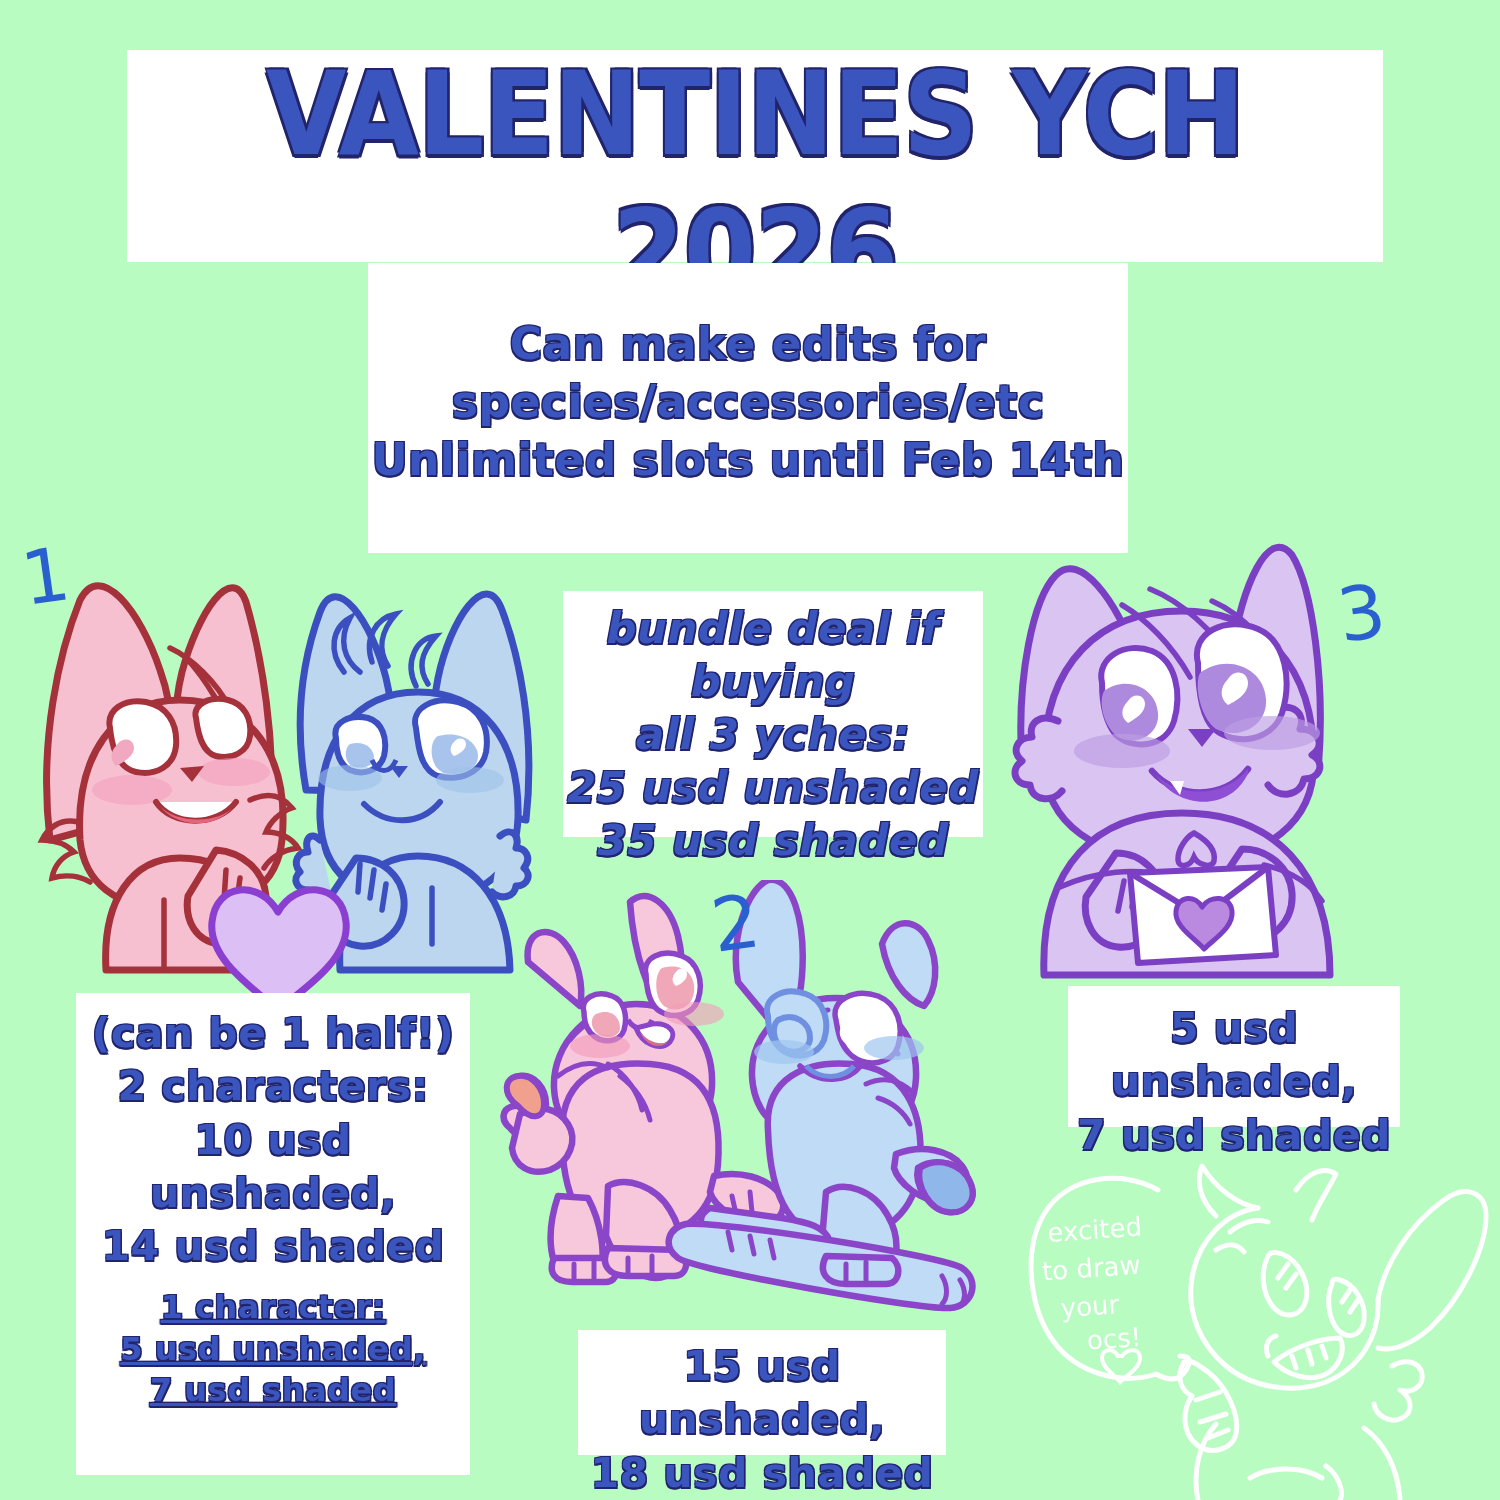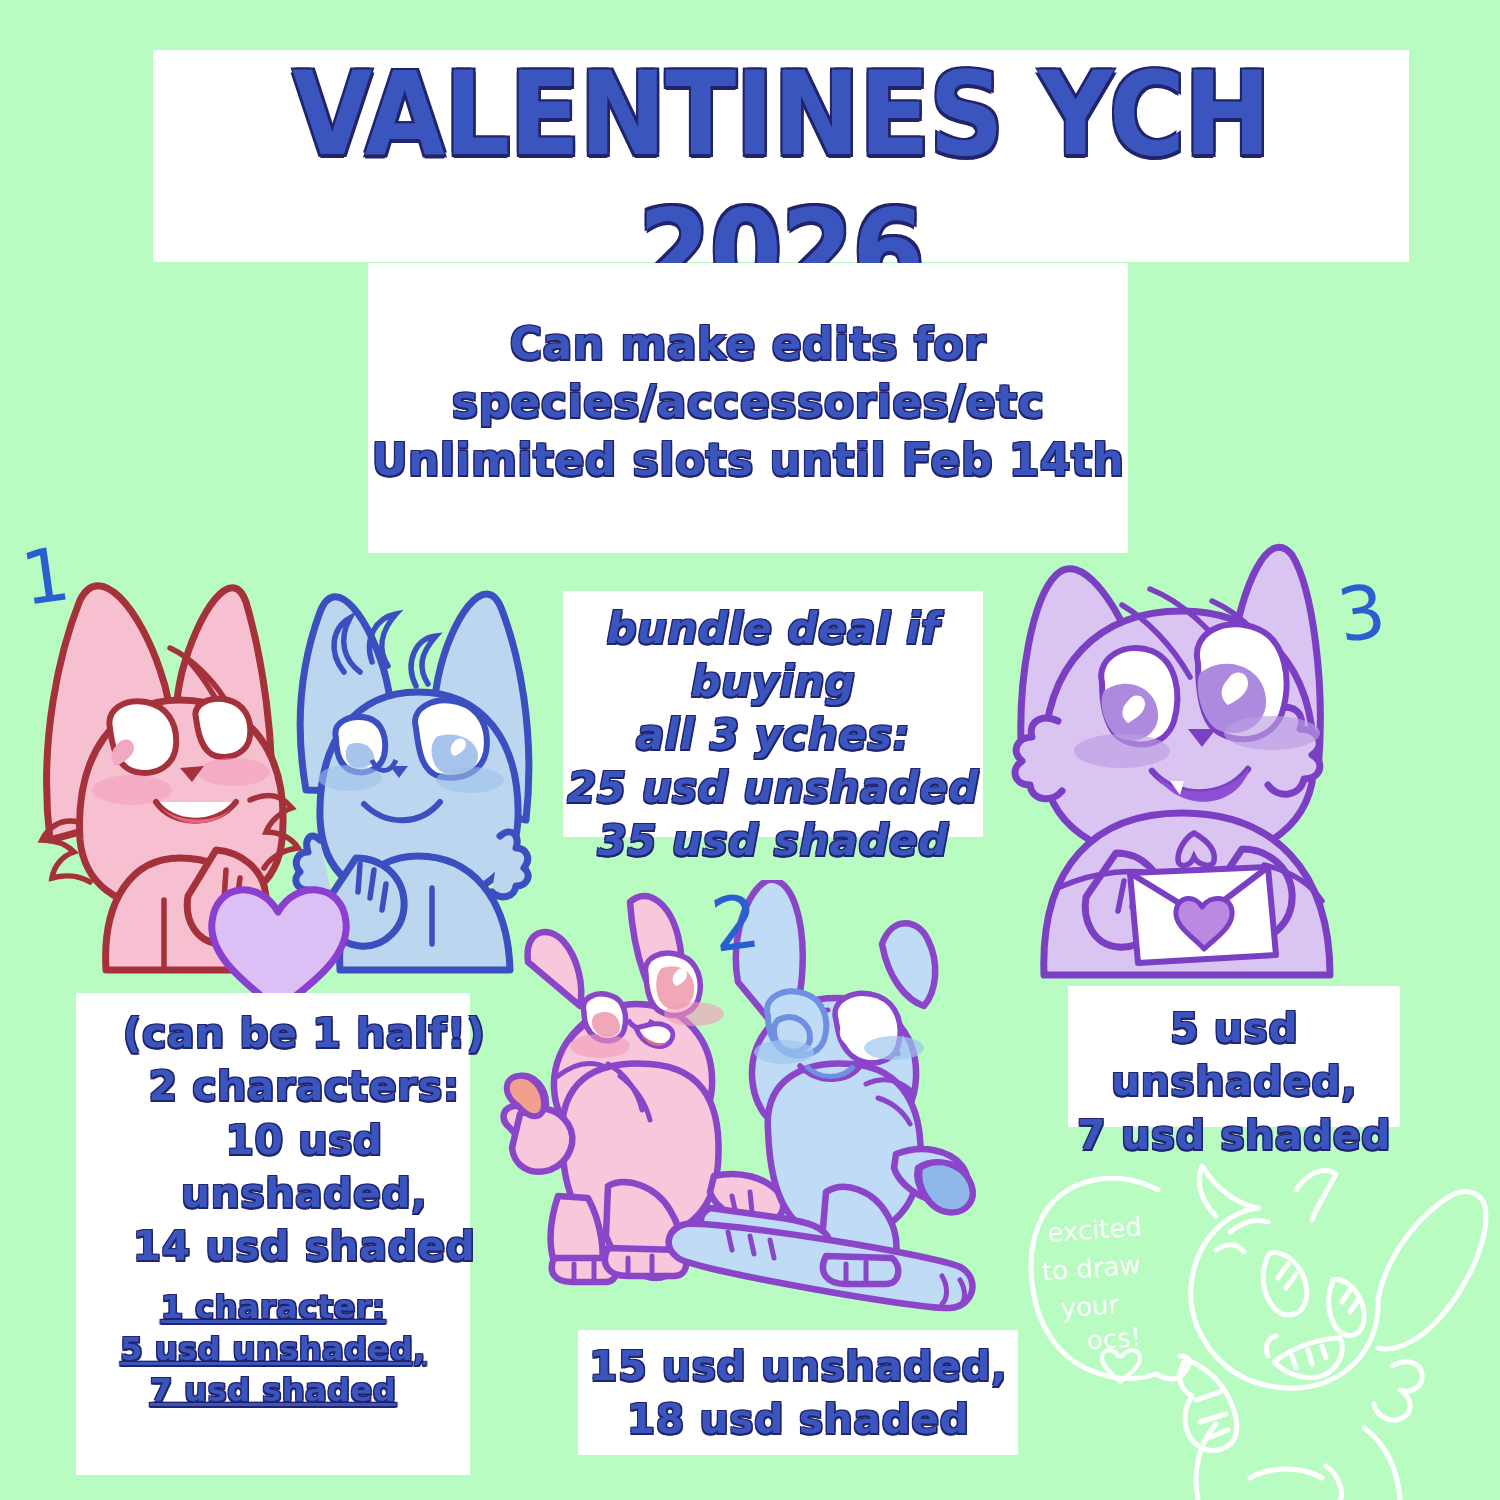--- a/index.html
+++ b/index.html
@@ -34,21 +34,21 @@
     text-shadow:
        1.5px 1.5px 0 #22246b,
       -1.2px -1.2px 0 #22246b,
        1.5px -1.2px 0 #22246b,
       -1.2px 1.5px 0 #22246b,
        0 2px 0 #22246b;
     line-height: 1.18;
     white-space: pre-line;
   }
   #title-panel {
-    left: 127px; top: 50px; width: 1256px; height: 212px; margin-left: 26px;
+    left: 127px; top: 50px; width: 1256px; height: 212px;
   }
   #main-title {
     position: absolute;
     left: 0; top: 10px; width: 100%;
     font-size: 104px;
     letter-spacing: -1px;
     transform: scaleY(1.12);
     text-shadow:
        2.5px 2.5px 0 #22246b,
       -2px -2px 0 #22246b,
@@ -77,28 +77,28 @@
     position: absolute;
     left: 0; top: 12px; width: 100%;
     font-size: 42px;
     line-height: 1.26;
   }
   #left-price-panel {
     left: 76px; top: 993px; width: 394px; height: 482px;
   }
   #left-price-a {
     position: absolute; left: 0; top: 14px; width: 100%;
-    font-size: 41px; line-height: 1.3; padding-left: 31px;
+    font-size: 41px; line-height: 1.3;
   }
   #left-price-b {
     position: absolute; left: 0; top: 294px; width: 100%;
     font-size: 32px; line-height: 1.3; text-decoration: underline;
   }
   #mid-price-panel {
-    left: 578px; top: 1330px; width: 440px; height: 125px;
+    left: 578px; top: 1330px; width: 368px; height: 125px;
   }
   #mid-price-text {
     position: absolute; left: 0; top: 10px; width: 100%;
     font-size: 41px; line-height: 1.3;
   }
   #right-price-panel {
     left: 1068px; top: 986px; width: 332px; height: 141px;
   }
   #right-price-text {
     position: absolute; left: 0; top: 16px; width: 100%;

